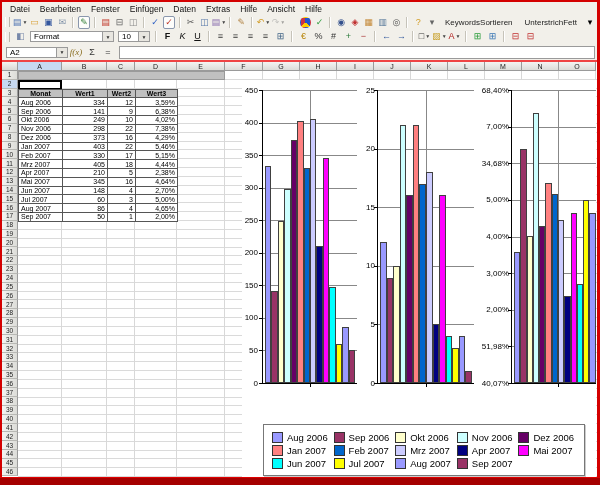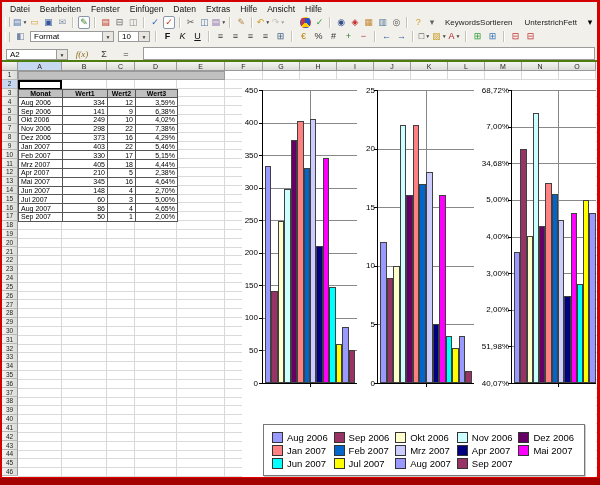--- a/index.html
+++ b/index.html
@@ -28,21 +28,21 @@
   .tbicon.disabled{opacity:.45;}
   .tbicon .dd{font-size:5px;color:#444;margin-left:1px;}
   .tbicon.pie{background:conic-gradient(#2255cc 0 130deg,#ffcc00 0 230deg,#cc3344 0 360deg);border-radius:50%;width:11px;height:11px;margin:1px 2px;}
   .tbsep{width:1px;height:11px;background:#c6c3b9;margin:0 3px;border-right:1px solid #fff;}
   .tbgap{width:14px;}
   .txtbtn{padding:1px 4px;margin:0 1px;font-size:8px;color:#222;border:1px solid transparent;border-radius:2px;white-space:nowrap;}
   .combo{background:#fff;border:1px solid #9a9a9a;display:flex;align-items:center;height:11px;font-size:8px;padding-left:3px;box-sizing:border-box;}
   .combo .arrow{margin-left:auto;width:10px;height:9px;background:#e8e6e0;border-left:1px solid #9a9a9a;
     display:flex;align-items:center;justify-content:center;font-size:5px;color:#333;}
   .formulabar{position:absolute;left:2px;right:3px;top:44px;height:16px;background:#f2f0ea;
-    display:flex;align-items:flex-end;border-bottom:2px solid #4d7c0f;gap:6px;}
+    display:flex;align-items:center;border-bottom:2px solid #ef4444;}
   .namebox{width:62px;margin-left:4px;}
   .fbtn{width:14px;height:12px;display:flex;align-items:center;justify-content:center;font-size:9px;color:#333;margin:0 1px;}
   .fx{font-style:italic;font-family:"Liberation Serif",serif;color:#8a6d1f;}
   .formula-input{flex:1;height:11px;margin:0 2px 0 3px;border:1px solid #9a9a9a;background:#fff;font-size:8px;padding:0 2px;}
 
   
   .grid-wrap{position:absolute;left:2px;top:62px;width:595px;height:415px;background:#fff;overflow:hidden;}
   .colheaders{position:absolute;left:16px;top:0;height:9px;display:flex;}
   .colheader{box-sizing:border-box;height:9px;background:linear-gradient(#f4f4f2,#dcdcd8);
     border-right:1px solid #9a9a9a;border-bottom:1px solid #9a9a9a;font-size:7px;color:#222;
@@ -623,21 +623,21 @@
       <div class="bar" style="left: 177.429px; top: 103.76px; width: 6.57143px; height: 199.24px; background: rgb(0, 102, 204);"></div>
       <div class="bar" style="left: 184px; top: 92.04px; width: 6.57143px; height: 210.96px; background: rgb(204, 204, 255);"></div>
       <div class="bar" style="left: 190.571px; top: 244.4px; width: 6.57143px; height: 58.6px; background: rgb(0, 0, 128);"></div>
       <div class="bar" style="left: 197.143px; top: 115.48px; width: 6.57143px; height: 187.52px; background: rgb(255, 0, 255);"></div>
       <div class="bar" style="left: 203.714px; top: 256.12px; width: 6.57143px; height: 46.88px; background: rgb(0, 255, 255);"></div>
       <div class="bar" style="left: 210.286px; top: 267.84px; width: 6.57143px; height: 35.16px; background: rgb(255, 255, 0);"></div>
       <div class="bar" style="left: 216.857px; top: 256.12px; width: 6.57143px; height: 46.88px; background: rgb(153, 153, 255);"></div>
       <div class="bar" style="left: 223.429px; top: 291.28px; width: 6.57143px; height: 11.72px; background: rgb(153, 51, 102);"></div>
     </div>
     <div class="cabs" style="left: 0px; top: 0px; width: 100%; height: 100%; pointer-events: none;">
-      <div class="ylabel" style="left: 233px; top: 6.5px;">68,72%</div>
+      <div class="ylabel" style="left: 233px; top: 6.5px;">68,40%</div>
       <div class="tick" style="left: 266px; top: 10px; width: 4px; height: 1px;"></div>
       <div class="gridline" style="left: 270px; top: 10px; width: 92px;"></div>
       <div class="ylabel" style="left: 233px; top: 43.125px;">7,00%</div>
       <div class="tick" style="left: 266px; top: 46.625px; width: 4px; height: 1px;"></div>
       <div class="gridline" style="left: 270px; top: 46.625px; width: 92px;"></div>
       <div class="ylabel" style="left: 233px; top: 79.75px;">34,68%</div>
       <div class="tick" style="left: 266px; top: 83.25px; width: 4px; height: 1px;"></div>
       <div class="gridline" style="left: 270px; top: 83.25px; width: 92px;"></div>
       <div class="ylabel" style="left: 233px; top: 116.375px;">5,00%</div>
       <div class="tick" style="left: 266px; top: 119.875px; width: 4px; height: 1px;"></div>

